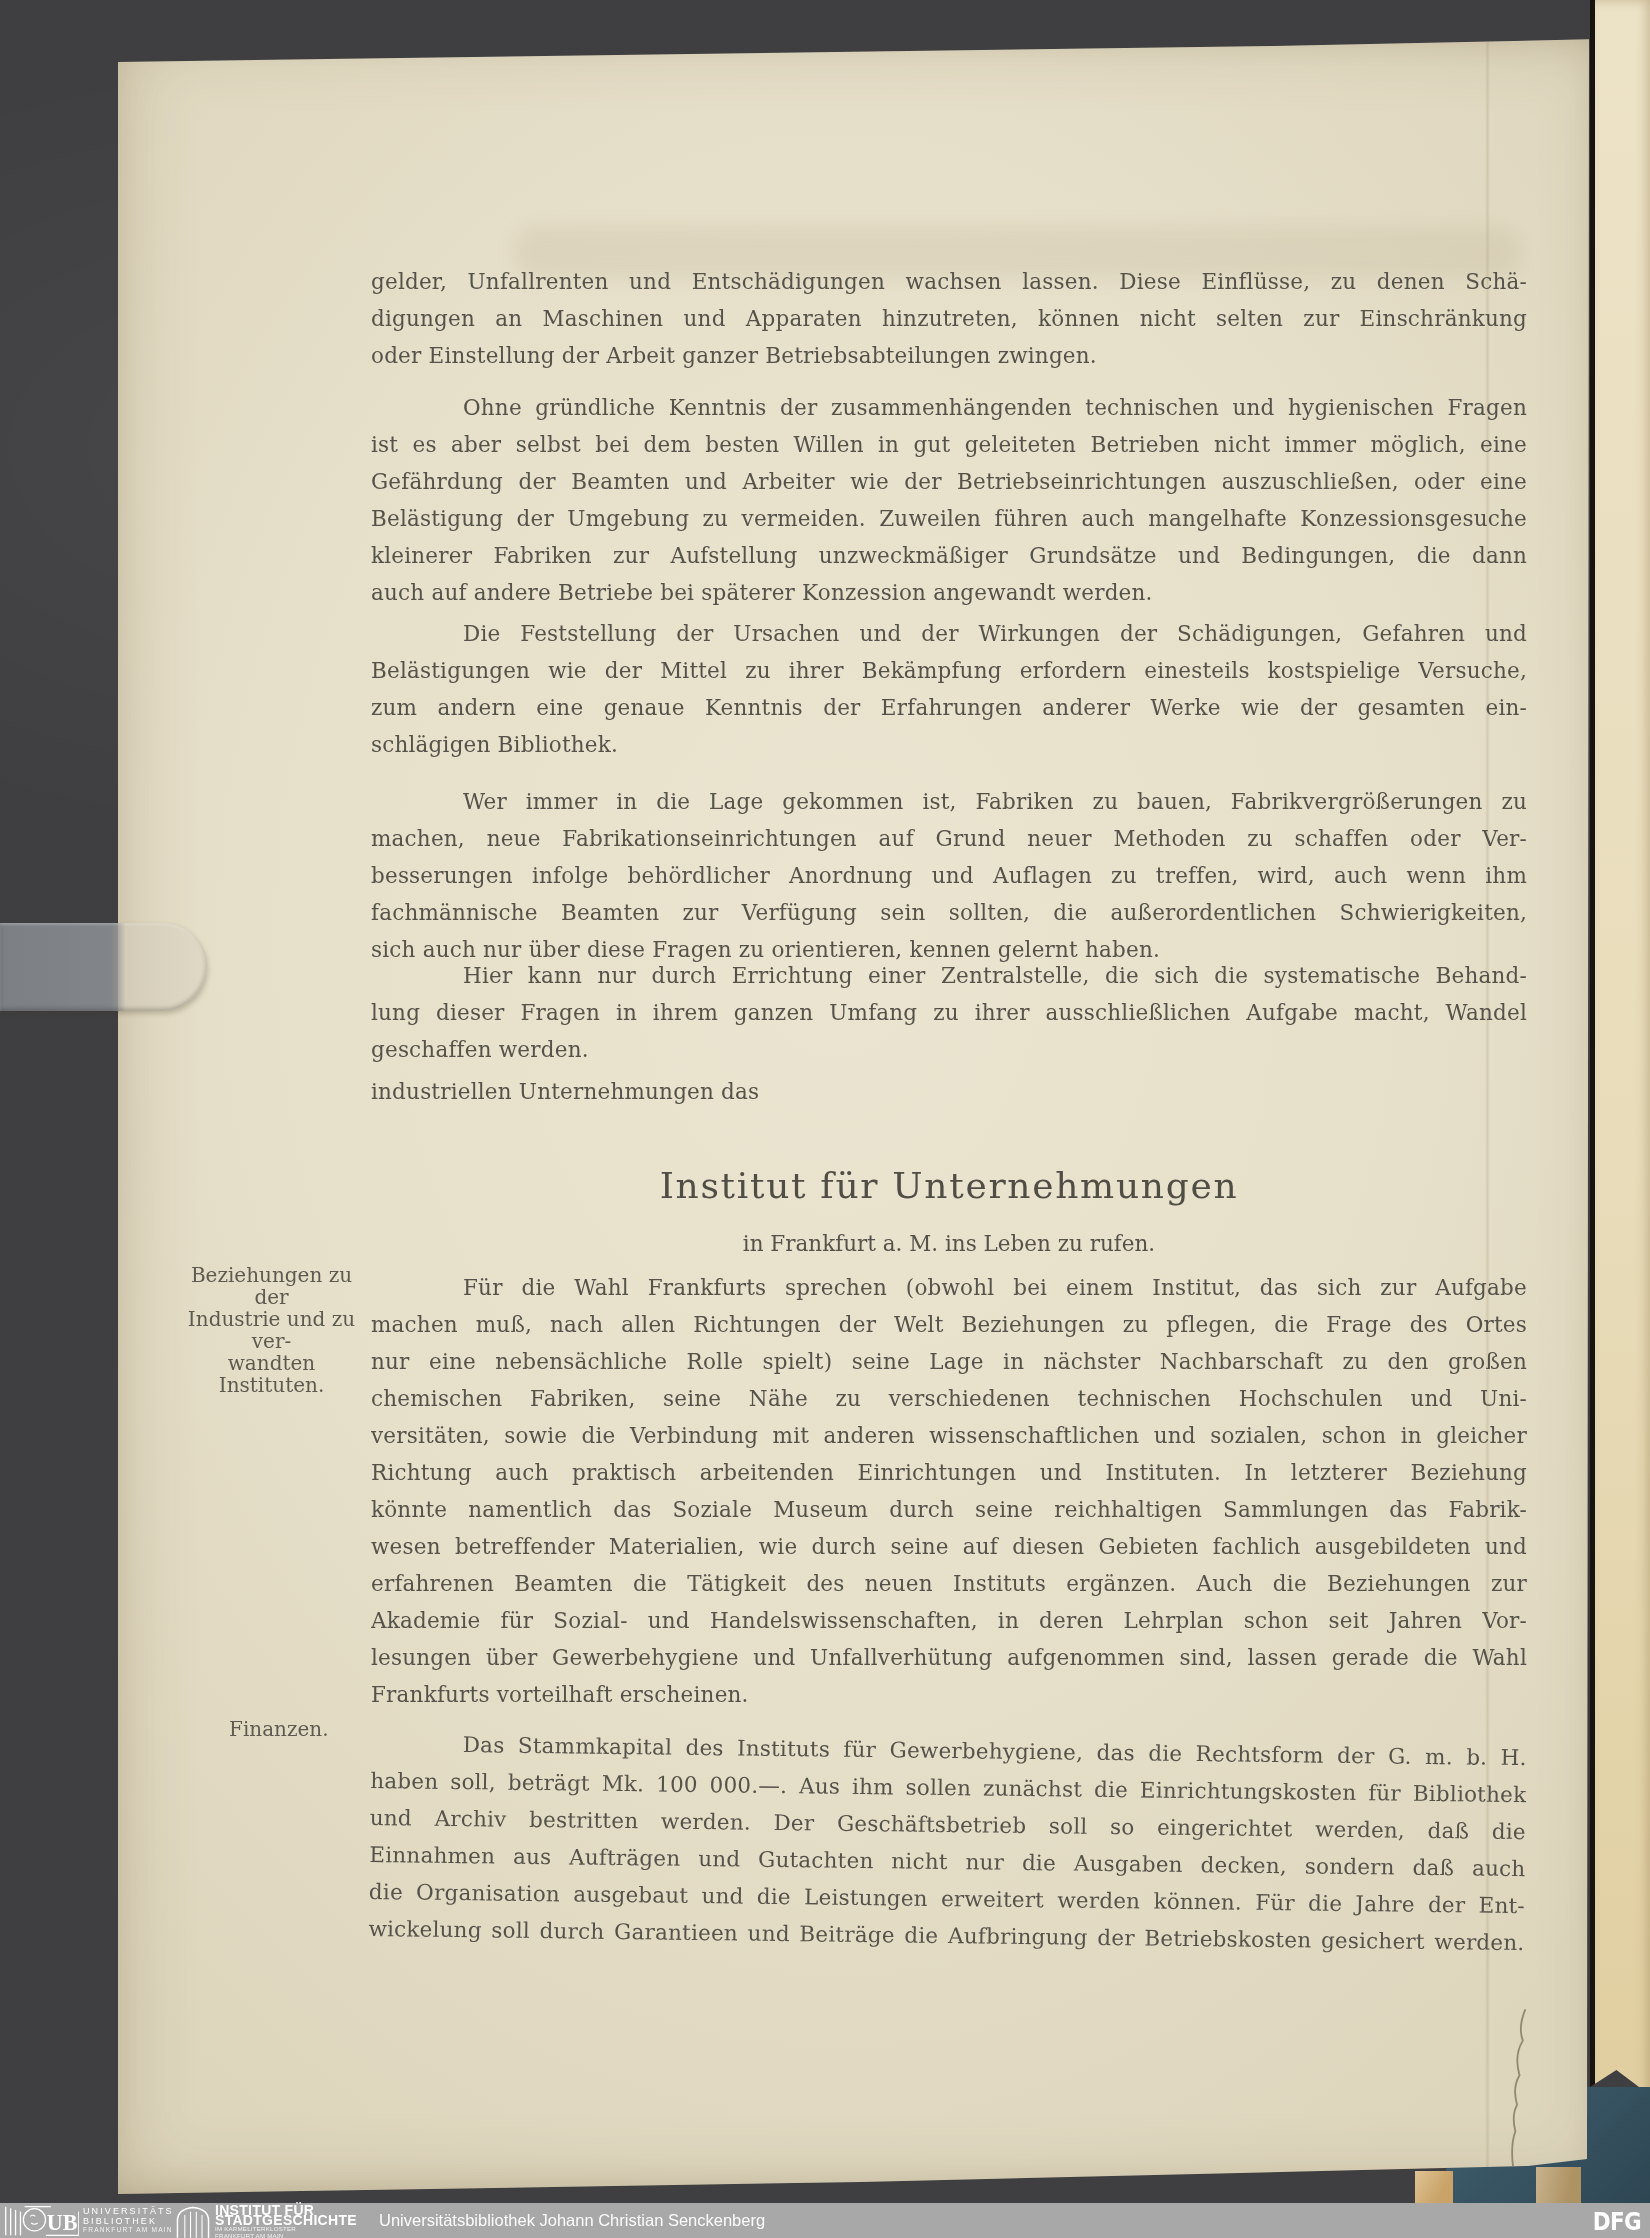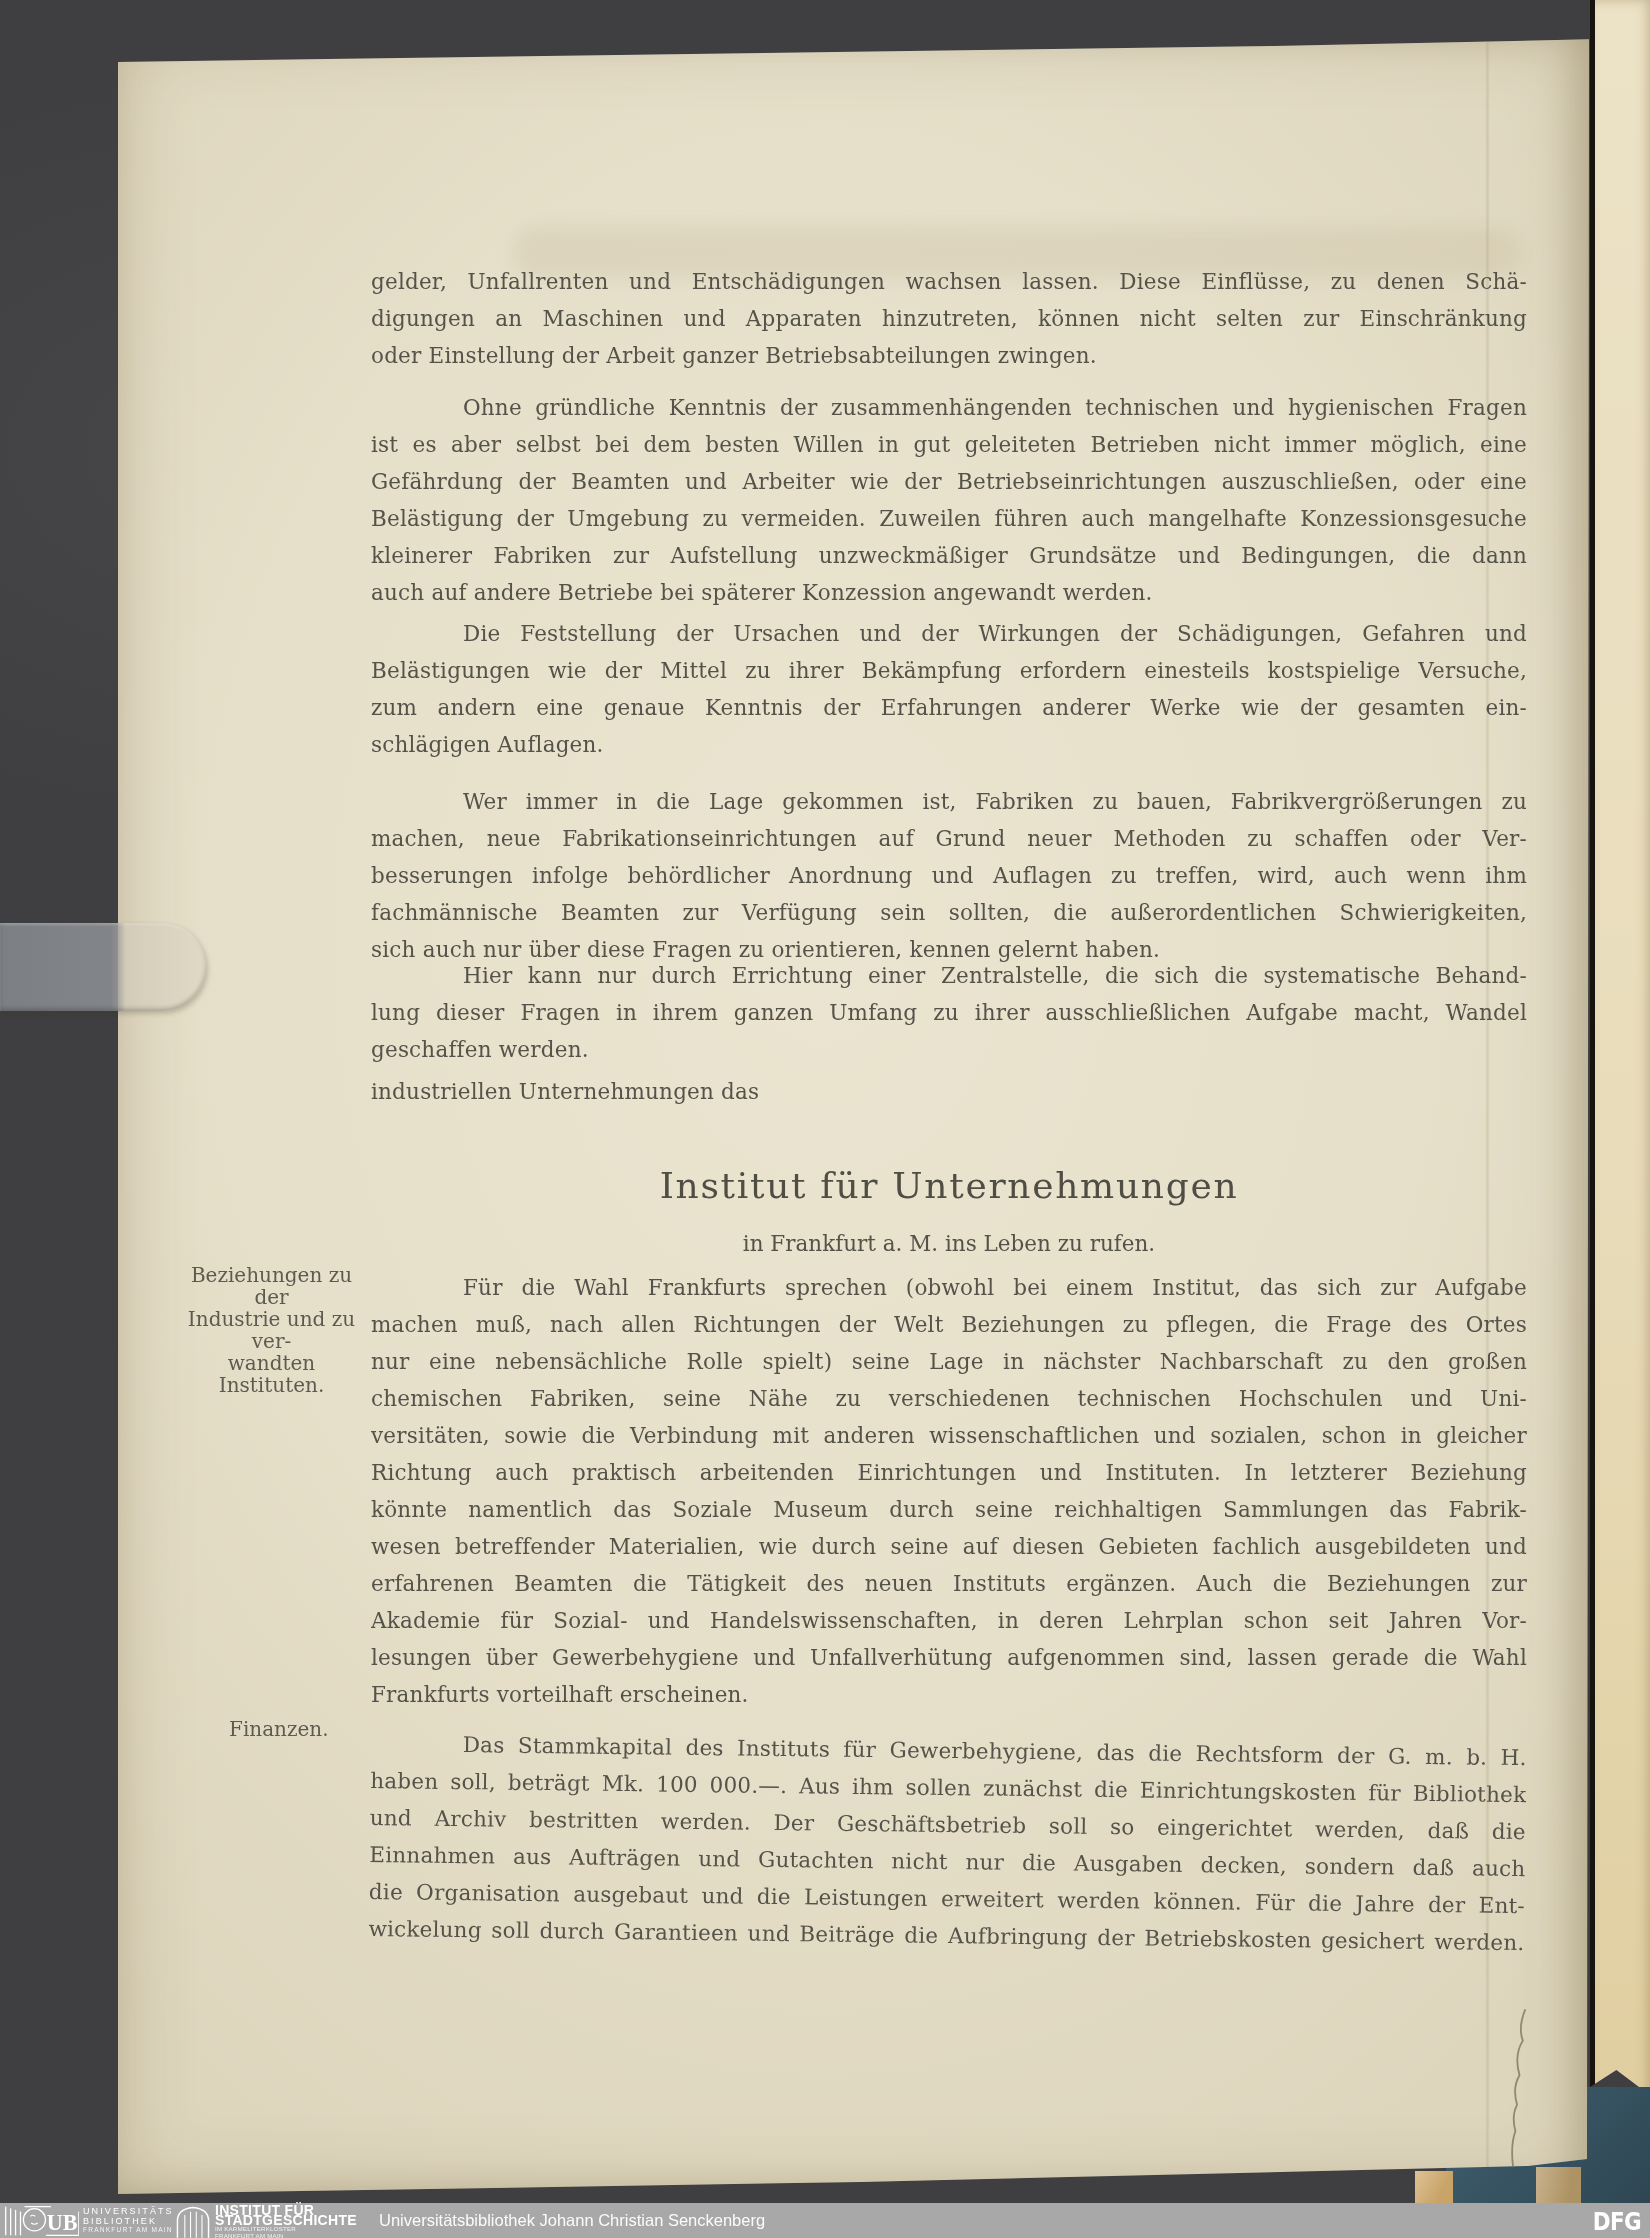--- a/index.html
+++ b/index.html
@@ -35,20 +35,21 @@
     background:linear-gradient(100deg,#d8bd92,#bb9a64 75%);opacity:.9;}
 
   
   .paper{
     position:absolute;left:118px;top:31px;width:1471px;height:2164px;
     background:
       radial-gradient(1073px 1403px at 48% 42%, #ebe4d0 0%, #e6dfc9 55%, #ddd5bc 100%);
     clip-path:polygon(0px 31px,1156px 15px,1471px 8.3px,1469px 2128px,1410px 2135px,743px 2151px,0px 2163px);
     box-shadow:inset 0 0 74px rgba(115,98,62,.28), inset -15px 0 33px rgba(110,90,55,.22);
     color:var(--ink,#55524a);
+    padding-left:28px;
   }
   .crease{
     position:absolute;left:1367px;top:0;width:5px;height:2146px;
     background:linear-gradient(to right,transparent,rgba(140,122,85,.18),transparent);
   }
   .ghost-band{
     position:absolute;left:396px;top:196px;width:1007px;height:51px;
     background:rgba(166,150,116,.14);filter:blur(8.3px);border-radius:25px;
   }
   .textcol{position:absolute;left:253px;width:1156px;font-size:21.5px;letter-spacing:0.2px;}
@@ -126,21 +127,21 @@
         <div class="tline">ist es aber selbst bei dem besten Willen in gut geleiteten Betrieben nicht immer möglich, eine</div>
         <div class="tline">Gefährdung der Beamten und Arbeiter wie der Betriebseinrichtungen auszuschließen, oder eine</div>
         <div class="tline">Belästigung der Umgebung zu vermeiden. Zuweilen führen auch mangelhafte Konzessionsgesuche</div>
         <div class="tline">kleinerer Fabriken zur Aufstellung unzweckmäßiger Grundsätze und Bedingungen, die dann</div>
         <div class="tline last">auch auf andere Betriebe bei späterer Konzession angewandt werden.</div>
       </div>
     <div class="textcol" style="top:584px">
         <div class="tline ind">Die Feststellung der Ursachen und der Wirkungen der Schädigungen, Gefahren und</div>
         <div class="tline">Belästigungen wie der Mittel zu ihrer Bekämpfung erfordern einesteils kostspielige Versuche,</div>
         <div class="tline">zum andern eine genaue Kenntnis der Erfahrungen anderer Werke wie der gesamten ein-</div>
-        <div class="tline last">schlägigen Auflagen.</div>
+        <div class="tline last">schlägigen Bibliothek.</div>
       </div>
     <div class="textcol" style="top:752px">
         <div class="tline ind">Wer immer in die Lage gekommen ist, Fabriken zu bauen, Fabrikvergrößerungen zu</div>
         <div class="tline">machen, neue Fabrikationseinrichtungen auf Grund neuer Methoden zu schaffen oder Ver-</div>
         <div class="tline">besserungen infolge behördlicher Anordnung und Auflagen zu treffen, wird, auch wenn ihm</div>
         <div class="tline">fachmännische Beamten zur Verfügung sein sollten, die außerordentlichen Schwierigkeiten,</div>
         <div class="tline last">sich auch nur über diese Fragen zu orientieren, kennen gelernt haben.</div>
       </div>
     <div class="textcol" style="top:926px">
         <div class="tline ind">Hier kann nur durch Errichtung einer Zentralstelle, die sich die systematische Behand-</div>

